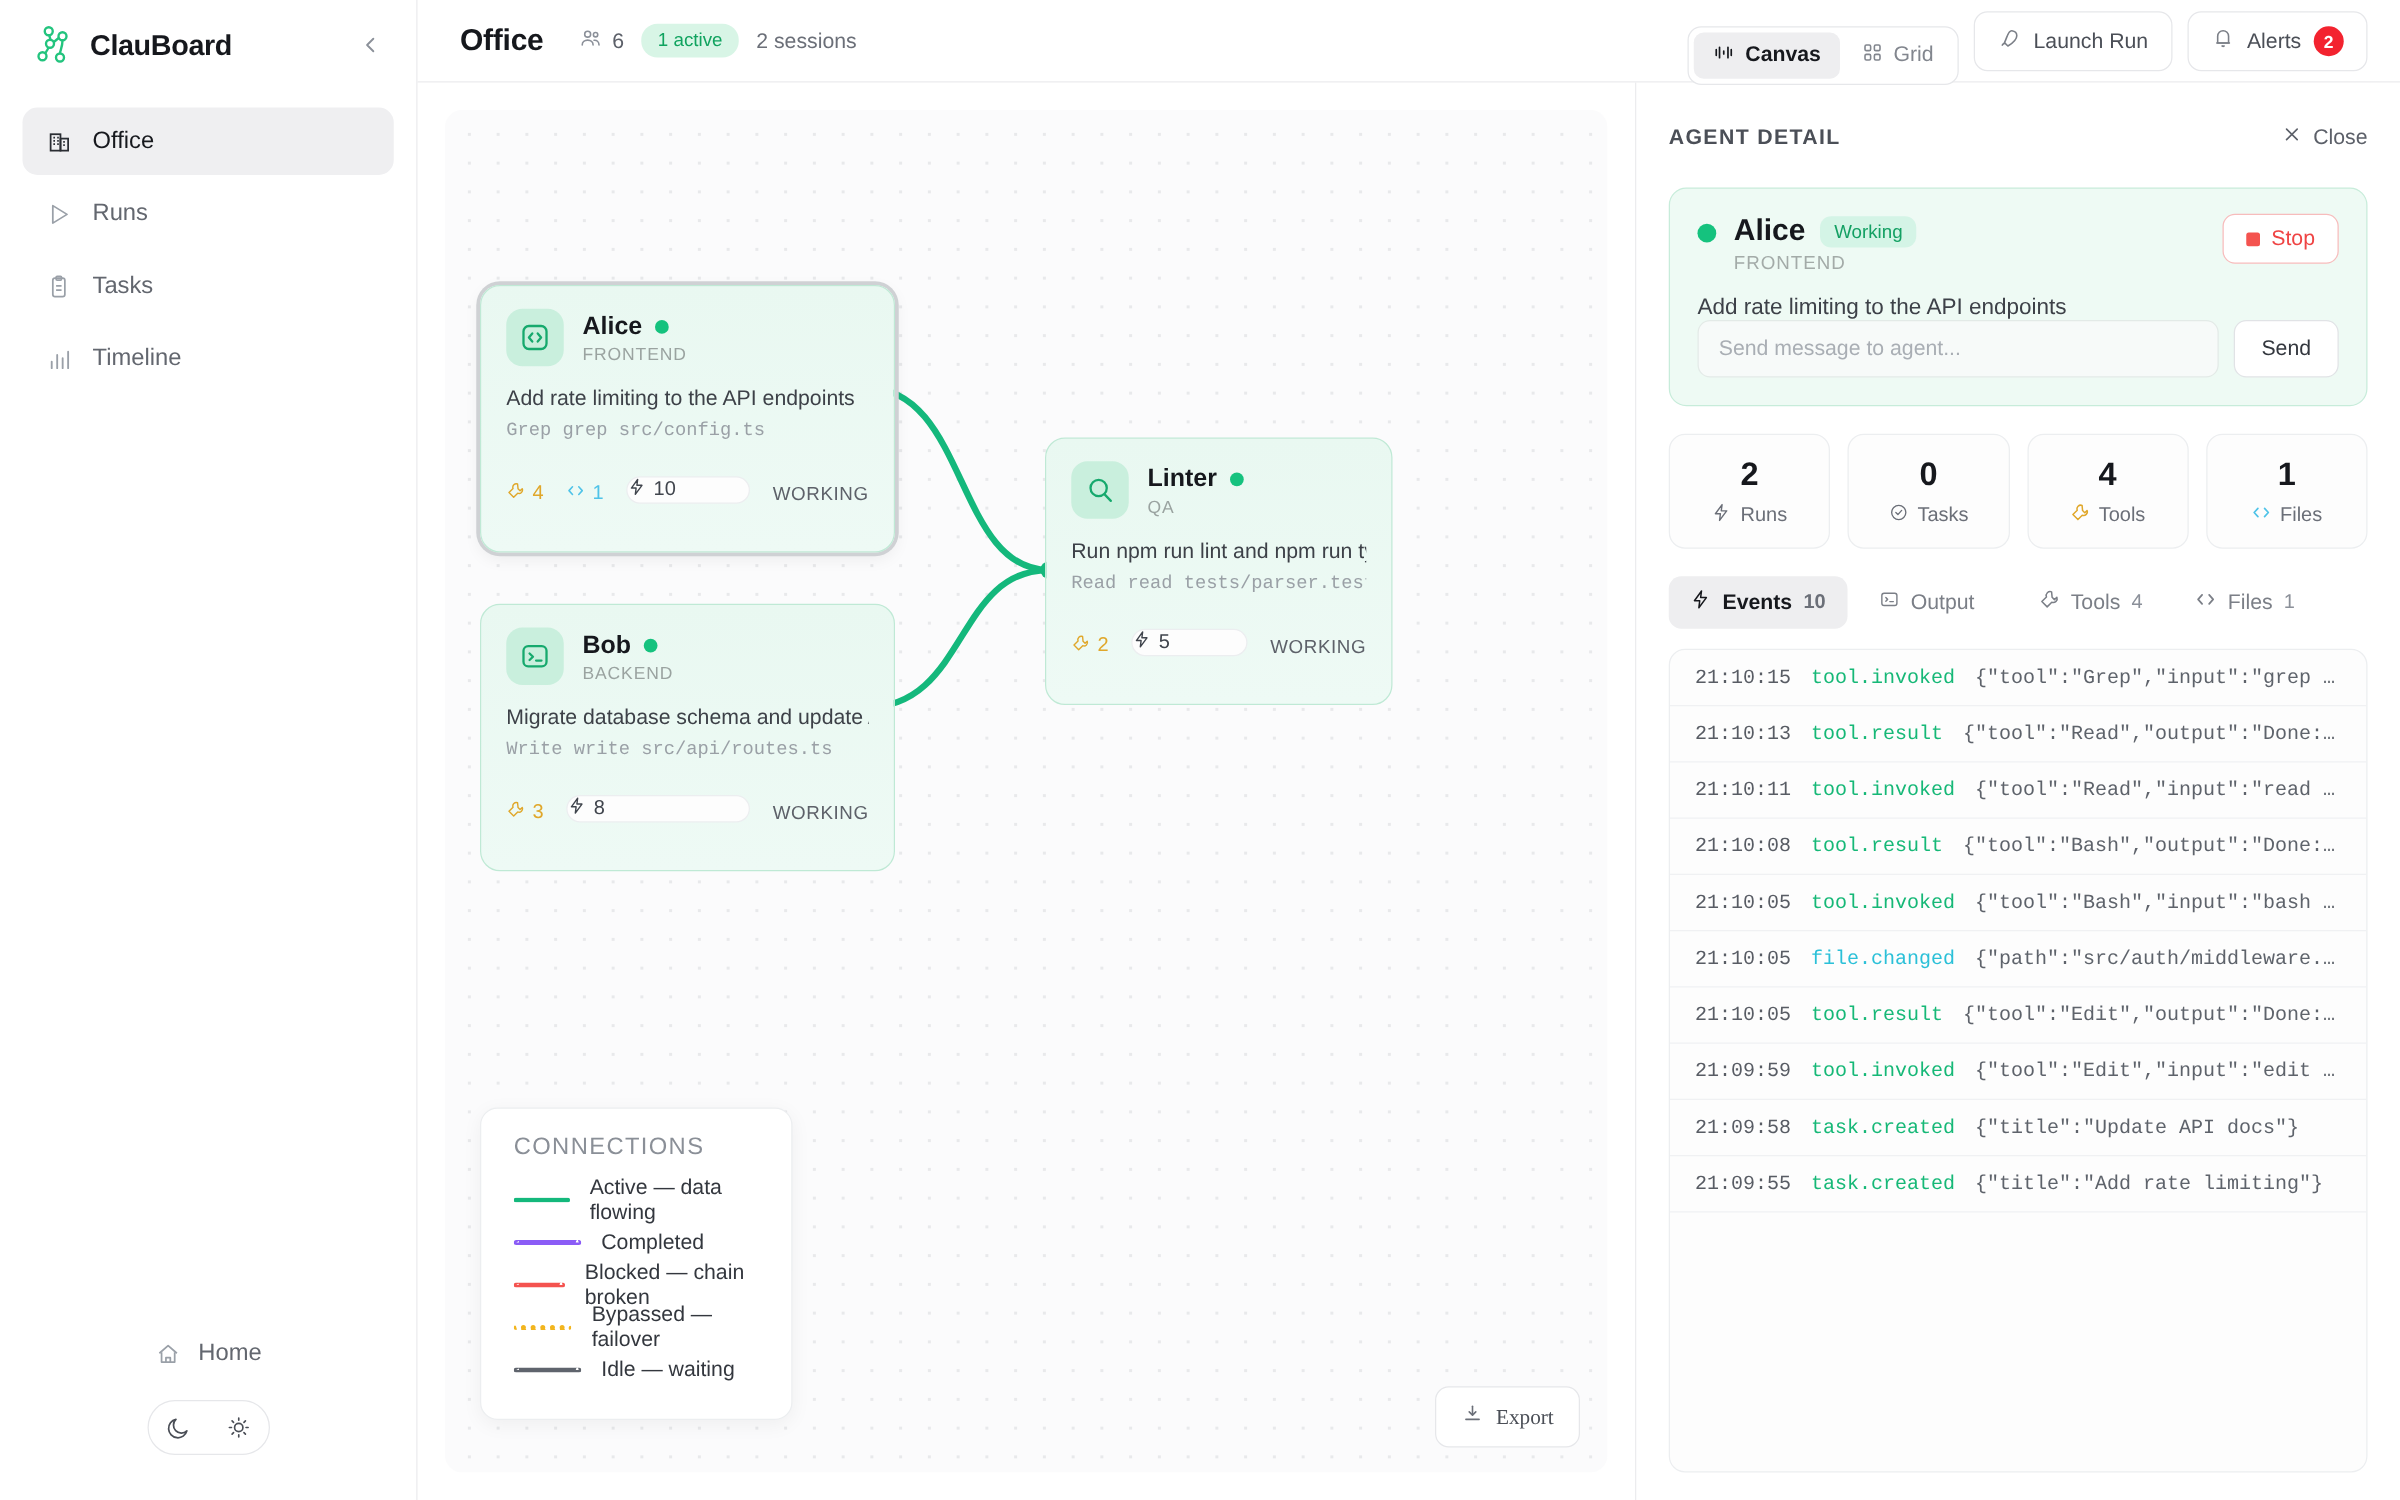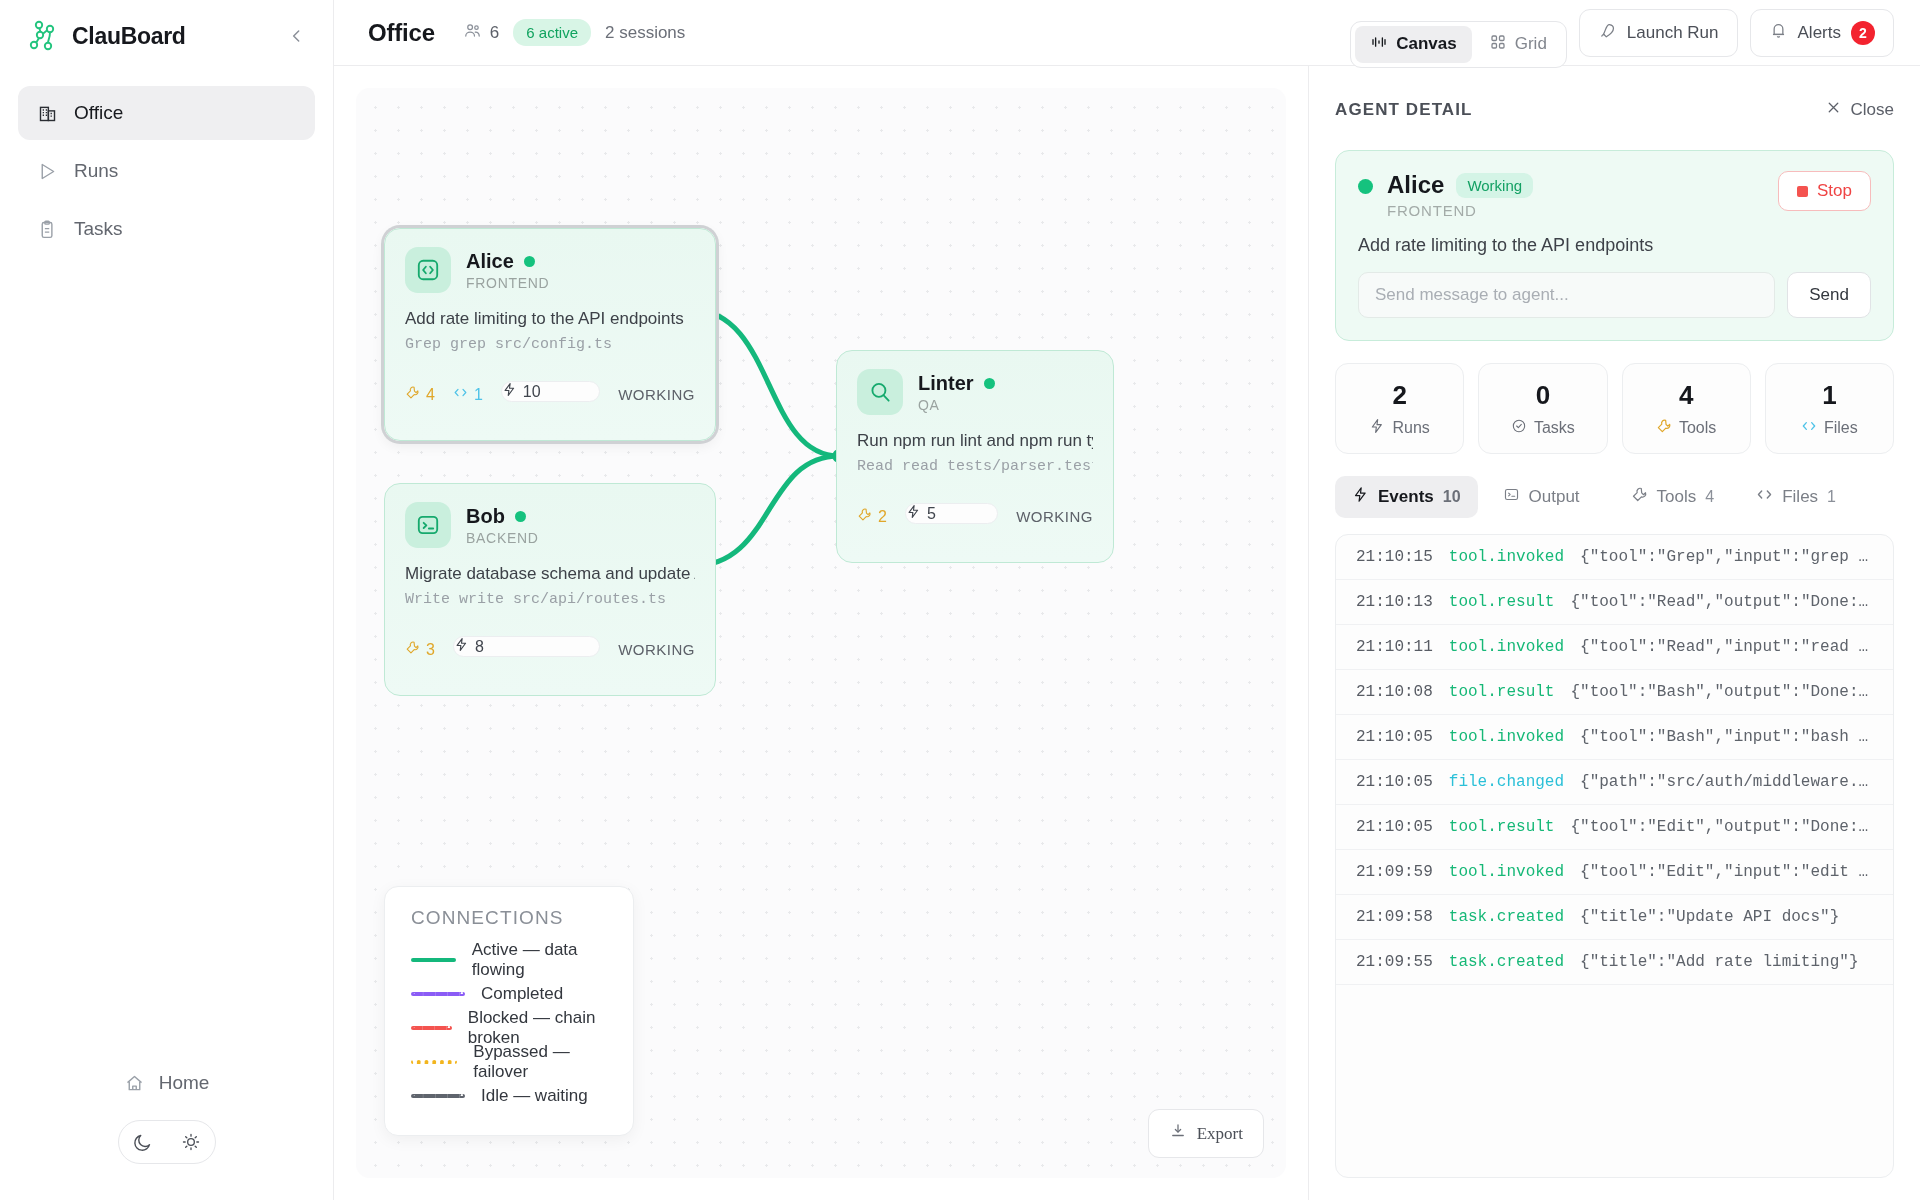--- a/index.html
+++ b/index.html
@@ -163,21 +163,21 @@
     padding: 4px 11px; border-radius: 9px;
   }
   .agent-role { font-size: 15px; color: #a3aba8; letter-spacing: .8px; margin-top: 3px; }
   .stop-btn {
     margin-left: auto; display: flex; align-items: center; gap: 9px;
     border: 1px solid #f7bcbc; color: #ef4444; background: #fff;
     padding: 9px 18px; border-radius: 10px; font-size: 17px; cursor: pointer;
   }
   .stop-sq { width: 11px; height: 11px; background: #f4534f; border-radius: 2px; }
   .agent-task { margin-top: 16px; font-size: 18px; color: #3d4148; }
-  .msg-row { display: flex; gap: 12px; margin-top: 16px; }
+  .msg-row { display: flex; gap: 12px; }
   .msg-input {
     flex: 1; height: 46px; border-radius: 10px; border: 1px solid #e3eae7;
     background: #f7faf9; padding: 0 16px; font-size: 17px; color: #33373e;
     font-family: "Liberation Sans", sans-serif;
   }
   .msg-input::placeholder { color: #a9aeb4; }
   .send-btn {
     width: 84px; height: 46px; border: 1px solid #e1e3e6; background: #fff;
     border-radius: 10px; font-size: 17px; color: #33373e; cursor: pointer;
     font-family: "Liberation Sans", sans-serif;
@@ -263,20 +263,28 @@
       <div class="nav-item">
         <span class="nav-ico">
           <svg viewBox="0 0 24 24" width="21" height="21" fill="none" stroke="currentColor" stroke-width="1.6">
               <rect x="6" y="4" width="11" height="17" rx="2"></rect>
               <rect x="9" y="2.5" width="5" height="3.4" rx="1"></rect>
               <path d="M9 11h5M9 15h5"></path>
             </svg>
         </span>
         <span>Tasks</span>
       </div>
+      <div class="nav-item">
+        <span class="nav-ico">
+          <svg viewBox="0 0 24 24" width="21" height="21" fill="none" stroke="currentColor" stroke-width="1.7" stroke-linecap="round">
+              <path d="M5 20V14M10 20V8M15 20V11M20 20V5"></path>
+            </svg>
+        </span>
+        <span>Timeline</span>
+      </div>
     </nav>
 
     <div class="sidebar-bottom">
       <div class="home-row">
         <span class="nav-ico">
           <svg viewBox="0 0 24 24" width="21" height="21" fill="none" stroke="currentColor" stroke-width="1.6" stroke-linejoin="round">
               <path d="M4 11l8-7 8 7"></path>
               <path d="M6 10v9h12v-9"></path>
               <path d="M10 19v-4h4v4"></path>
             </svg>
@@ -307,21 +315,21 @@
         <span>
           <svg viewBox="0 0 24 24" width="19" height="19" fill="none" stroke="#8b9099" stroke-width="1.6" stroke-linecap="round">
               <circle cx="9" cy="8" r="3"></circle>
               <path d="M3.5 19c0-3 2.5-5 5.5-5s5.5 2 5.5 5"></path>
               <circle cx="17" cy="8.5" r="2.2"></circle>
               <path d="M15.5 14.2c2.6-.4 5 1.4 5 4.8"></path>
             </svg>
         </span>
         <span>6</span>
       </span>
-      <span class="pill-active">6 active</span>
+      <span class="pill-active">1 active</span>
       <span class="sessions-txt">2 sessions</span>
 
       <div class="topbar-right">
         <div class="seg">
           <div class="seg-btn on">
             <span>
               <svg viewBox="0 0 24 24" width="18" height="18" fill="none" stroke="currentColor" stroke-width="1.8" stroke-linecap="round">
                   <path d="M4 9v6M7.5 6.5v11M12 10.5v3M16.5 6.5v11M20 9v6"></path>
                 </svg>
             </span>

